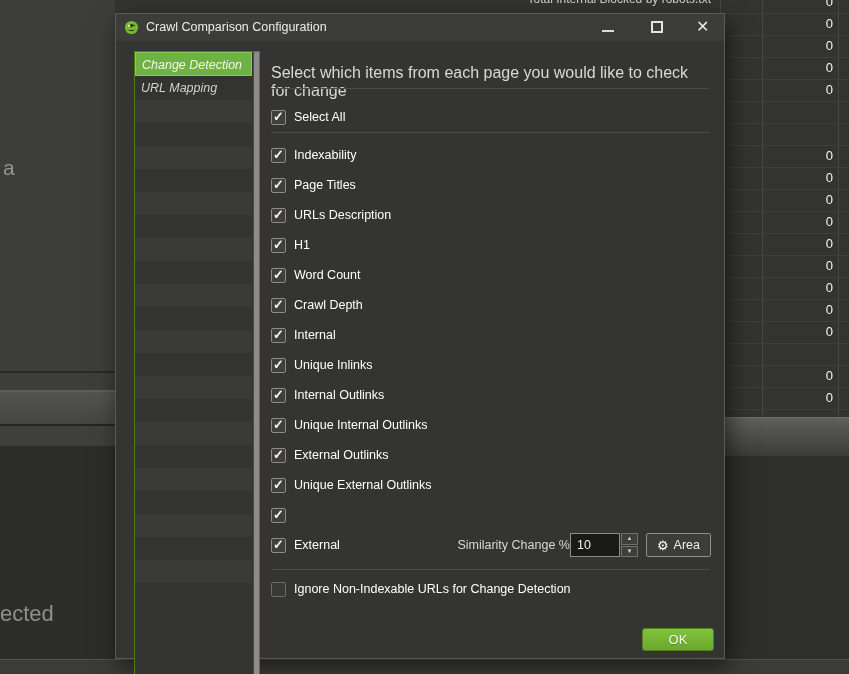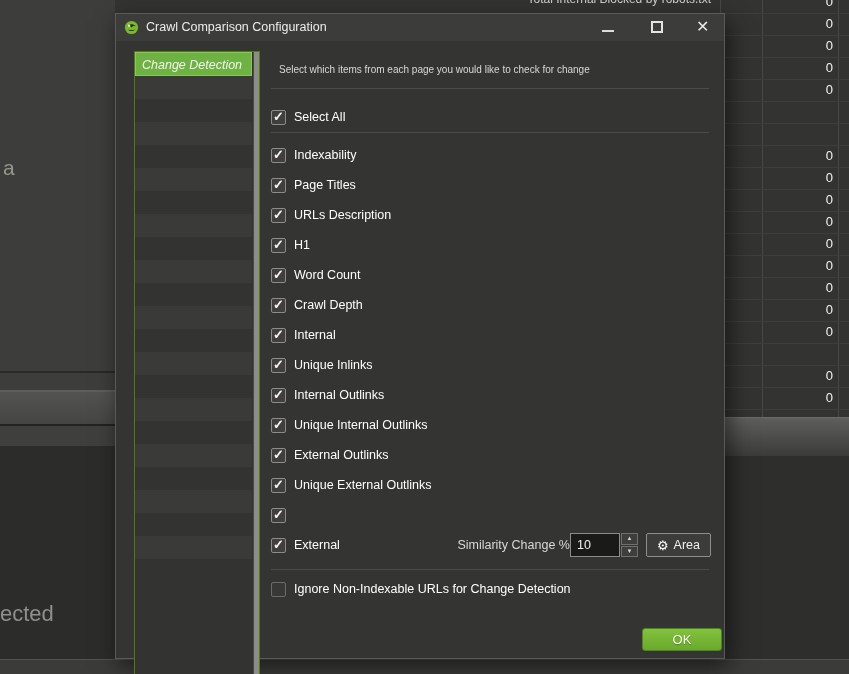--- a/index.html
+++ b/index.html
@@ -44,21 +44,21 @@
   .sidebar { position:absolute; left:18px; top:37px; width:126px; height:672px;
     background:#333331; border:1px solid #4d7c0f;font-style:italic; }
   .sb-scroll { position:absolute; right:0; top:0; width:6px; height:100%;
     background:#8c8c8a; border-left:1px solid #4a4a48; }
   .sb-item { position:relative; width:117px; height:24px; line-height:24px;
     padding-left:6px; font-size:12.5px; color:#d0d0ce; cursor:pointer; white-space:nowrap; }
   .sb-item.selected { color:#f1f5ec; border:1px solid #8ac75b; }
   .sb-stripe { width:117px; height:23px; }
   .sb-stripe.alt { background:#3a3a38; }
   
-  .content-header { position:absolute; left:155px; top:50px; width:440px; font-size:10px; color:#d8d8d6;margin-left:8px; }
+  .content-header { position:absolute; left:155px; top:50px; width:440px; font-size:16px; color:#d8d8d6; }
   .divider { position:absolute; left:155px; width:438px; height:1px; background:#4b4b49; }
   .cb-row { display:flex; align-items:center; height:30px; width:440px; }
   .cb-box { width:15px; height:15px; flex:0 0 15px; background:#403f3d; border:1px solid #8c8c8a;
     border-radius:2px; position:relative; cursor:pointer; }
   .cb-box.unchecked { background:#383836; border-color:#6b6b69; }
   .cb-box .mark { position:absolute; left:1px; top:-2px; font-size:13px; font-weight:bold; color:#f4f4f2; }
   .cb-label { margin-left:8px; font-size:12.5px; color:#ffffff; white-space:nowrap; }
   #select-all-row { position:absolute; left:155px; top:88px; }
   #checkbox-list { position:absolute; left:155px; top:126px; }
   #ignore-row { position:absolute; left:155px; top:560px; }
@@ -69,21 +69,21 @@
   .spin-input { width:50px; height:24px; background:#1a1a18; border:1px solid #8c8c8a;
     color:#f0f0ee; font-size:12.5px; font-family:"Liberation Sans",sans-serif; padding:0 0 0 6px; }
   .spin-btns { display:flex; flex-direction:column; width:17px; height:24px; margin-left:1px; }
   .spin-btn { flex:1; background:#3e3e3c; border:1px solid #70706e; color:#d6d6d4;
     font-size:6px; line-height:9px; text-align:center; cursor:pointer; }
   .spin-btn.up { margin-bottom:1px; }
   .area-btn { margin-left:8px; height:24px; display:flex; align-items:center; gap:5px;
     padding:0 10px; background:#3c3c3a; border:1px solid #8e8e8c; border-radius:2px;
     color:#f0f0ee; font-size:12.5px; cursor:pointer; }
   .gear { font-size:13px; color:#fafaf8; }
-  .ok-btn { position:absolute; left:526px; top:614px; width:80px; height:23px;
+  .ok-btn { position:absolute; left:526px; top:614px; width:72px; height:23px;
     background:linear-gradient(#82c23d,#6aa92c); border:1px solid #4e861e; border-radius:3px;
     color:#f8fff0; font-size:13px; text-align:center; line-height:21px; cursor:pointer;
     text-shadow:0 1px 1px rgba(0,0,0,.25); }
 </style>
 </head>
 <body>
 
 <div class="bg-left">
   <div class="bg-left-upper"></div>
   <div class="bg-frag-a">a</div>
@@ -165,20 +165,21 @@
     </svg>
     <span class="title-text">Crawl Comparison Configuration</span>
     <span class="win-min"></span>
     <span class="win-max"></span>
     <span class="win-close">✕</span>
   </div>
 
   <div class="sidebar">
     <div id="sb-items">
         <div class="sb-item selected" style="background: rgb(111, 178, 68);">Change Detection</div>
+        <div class="sb-item">URL Mapping</div>
         <div class="sb-stripe alt"></div>
         <div class="sb-stripe"></div>
         <div class="sb-stripe alt"></div>
         <div class="sb-stripe"></div>
         <div class="sb-stripe alt"></div>
         <div class="sb-stripe"></div>
         <div class="sb-stripe alt"></div>
         <div class="sb-stripe"></div>
         <div class="sb-stripe alt"></div>
         <div class="sb-stripe"></div>

